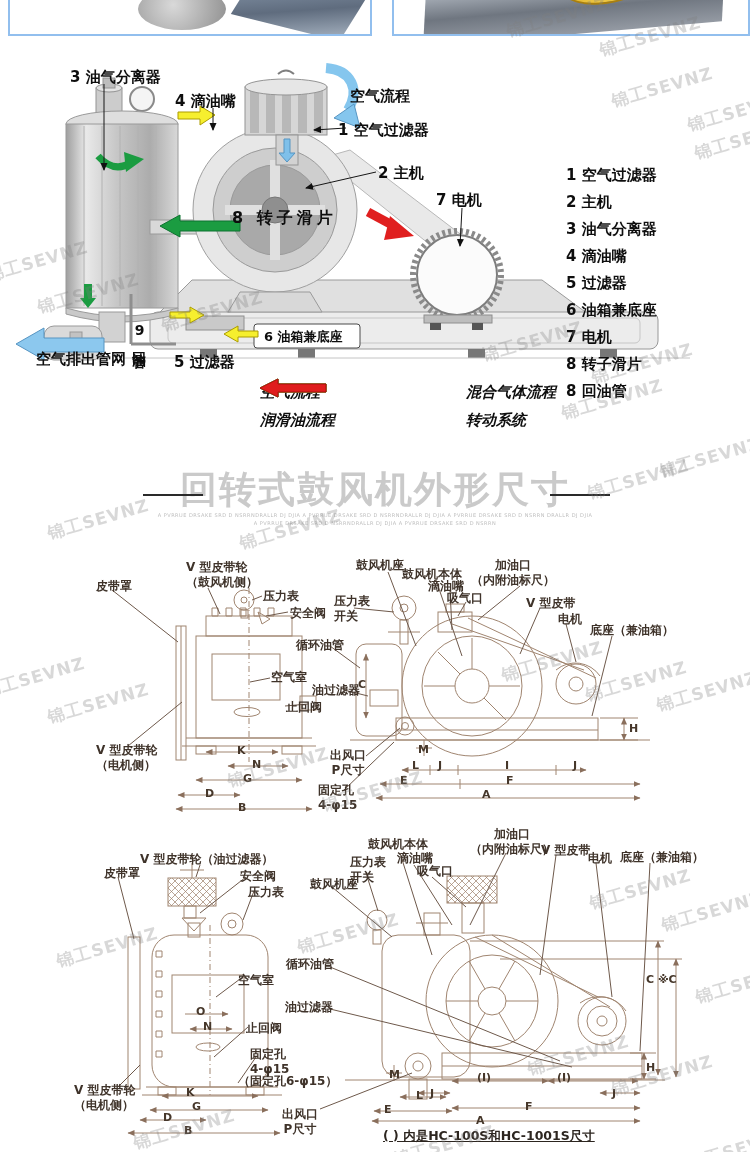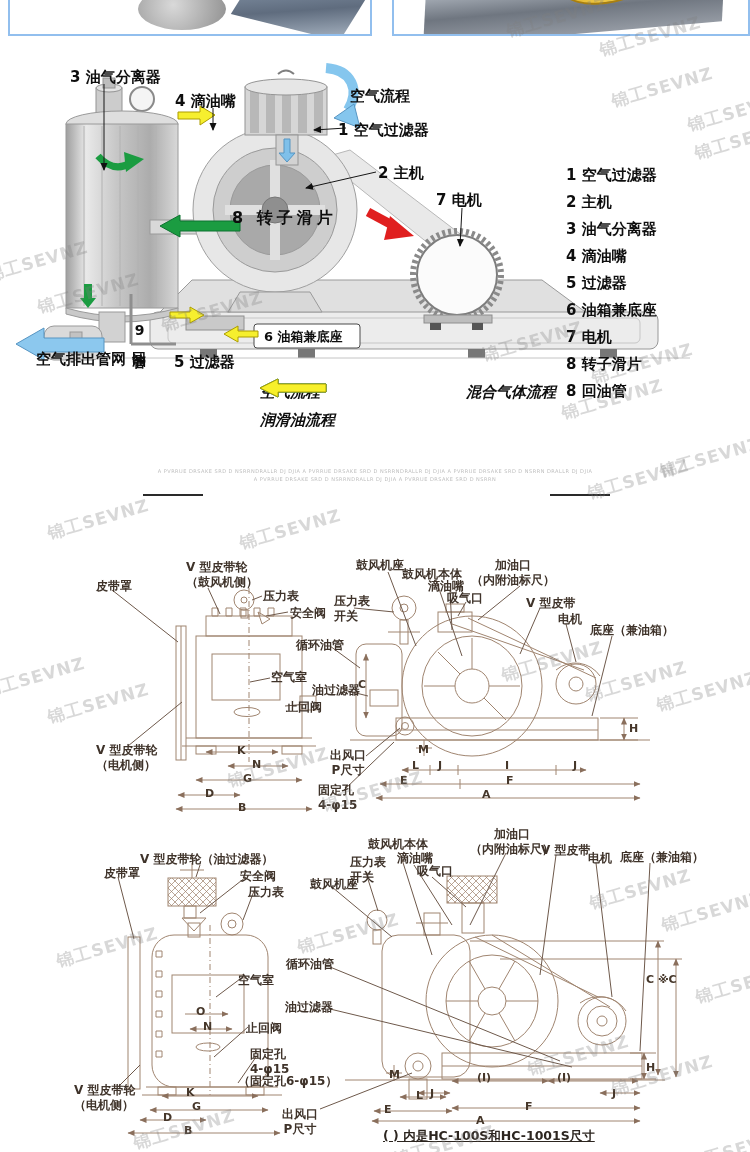--- a/index.html
+++ b/index.html
@@ -195,25 +195,32 @@
             <polygon points="0,10 18,1 18,6 66,6 66,14 18,14 18,19" fill="#189c42" stroke="#0e7530"></polygon>
           </svg>
         <span class="flow-label">混合气体流程</span>
       </div>
       <div class="flow-item">
         <svg width="68" height="20" viewBox="0 0 68 20">
             <polygon points="0,10 18,1 18,6 66,6 66,14 18,14 18,19" fill="#f7f02b" stroke="#b3a404"></polygon>
           </svg>
         <span class="flow-label">润滑油流程</span>
       </div>
+      <div class="flow-item">
+        <svg width="68" height="20" viewBox="0 0 68 20">
+            <polygon points="0,10 18,1 18,6 66,6 66,14 18,14 18,19" fill="#e01d1d" stroke="#a81010"></polygon>
+          </svg>
+        <span class="flow-label">转动系统</span>
+      </div>
     </div>
   </div>
 
   <div class="title-sec">
     <span class="hr l"></span>
+    <h2>回转式鼓风机外形尺寸</h2>
     <span class="hr r"></span>
     <div class="micro">A PVRRUE DRSAKE SRD D NSRRNDRALLR  DJ  DJIA  A PVRRUE DRSAKE SRD D NSRRNDRALLR  DJ  DJIA  A PVRRUE DRSAKE SRD D NSRRN DRALLR  DJ  DJIA</div>
     <div class="micro">A PVRRUE DRSAKE SRD D NSRRNDRALLR  DJ  DJIA  A PVRRUE DRSAKE SRD D NSRRN</div>
   </div>
 
   <div class="drawing d1">
     <svg width="750" height="278" viewBox="0 0 750 278">
       <defs>
         <marker id="dm1" markerWidth="8" markerHeight="7" refX="6.5" refY="3" orient="auto-start-reverse">
           <path d="M0,0L7,3L0,6z" fill="#8a6f5c"></path>

